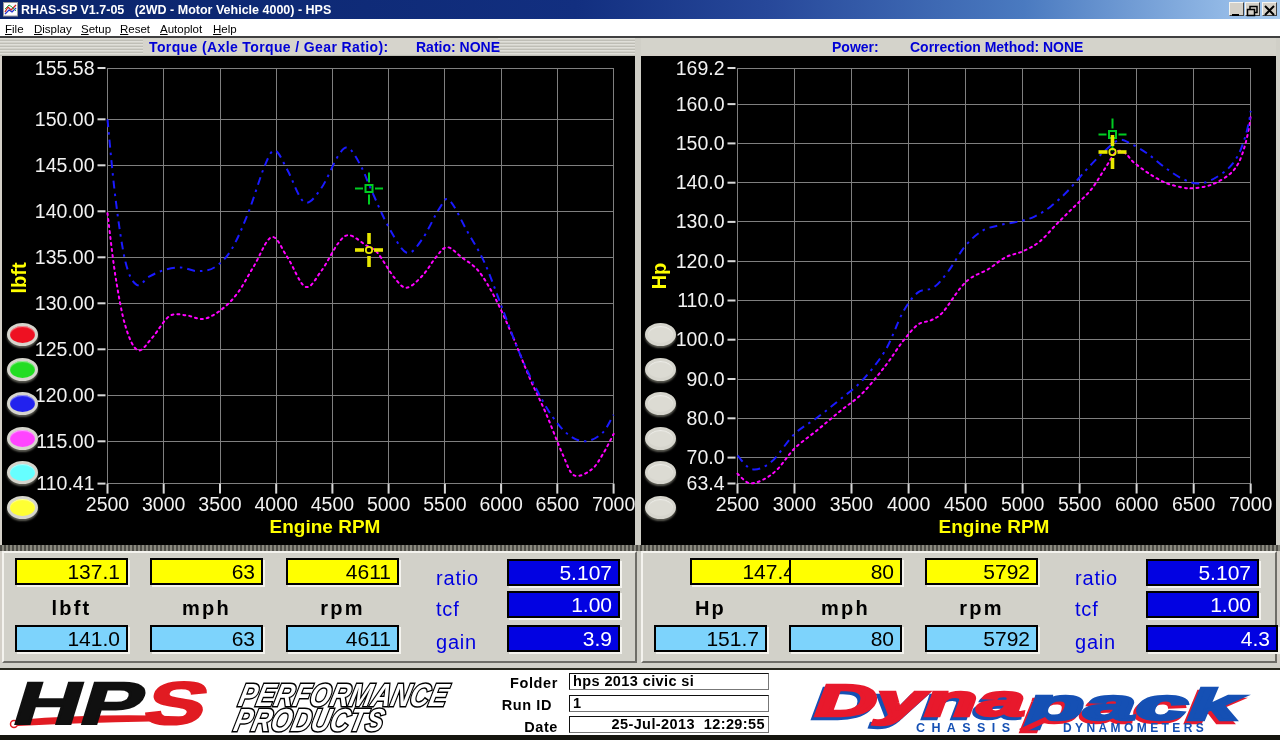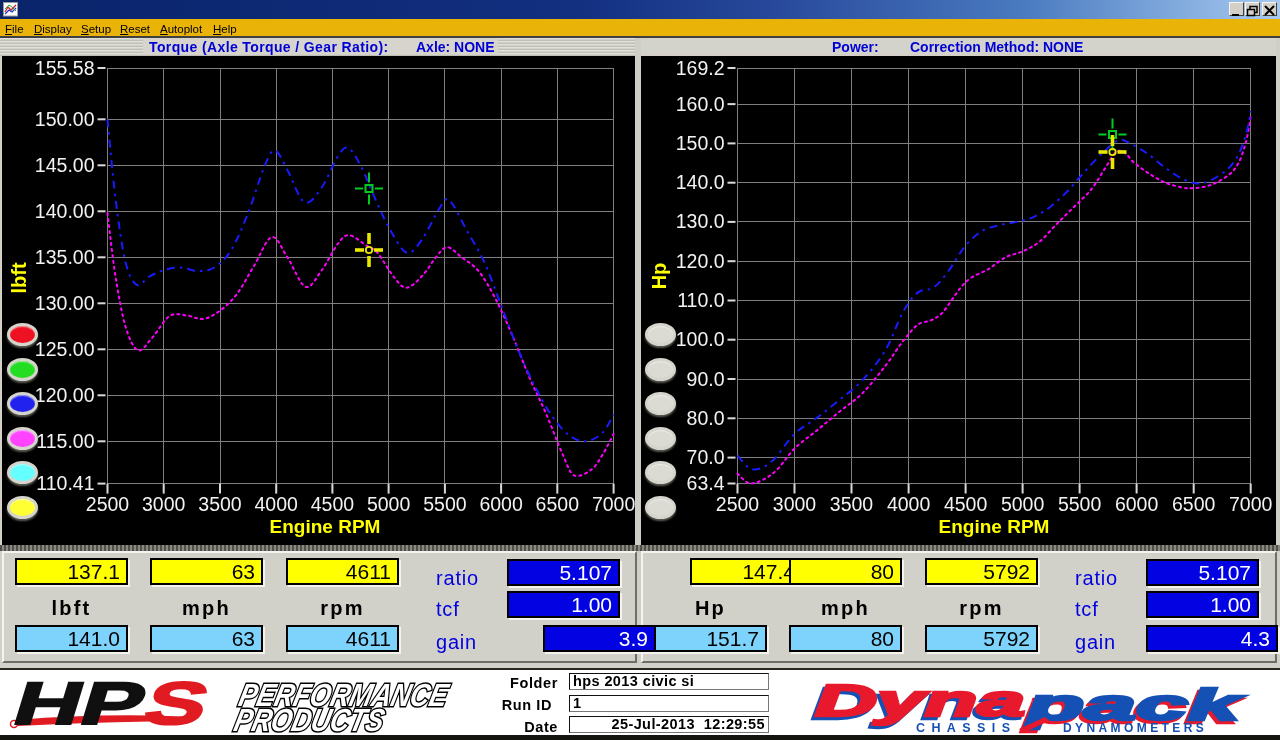--- a/index.html
+++ b/index.html
@@ -2,21 +2,21 @@
 <html><head><meta charset="utf-8">
 <style>
 html,body{margin:0;padding:0;}
 body{width:1280px;height:740px;overflow:hidden;font-family:"Liberation Sans",sans-serif;background:#d4d0c8;}
 .abs{position:absolute;}
 #win{position:relative;width:1280px;height:740px;background:#d4d0c8;}
 #win div,#win svg{transform:translateZ(0);}
 #titlebar{left:0;top:0;width:1280px;height:19px;background:linear-gradient(90deg,#0a246a 0%,#122f80 45%,#27489a 60%,#4a7ac0 80%,#a6caf0 100%);}
 #title-text{left:21px;top:3px;color:#fff;font-size:12.5px;font-weight:bold;white-space:pre;}
 .tbtn{top:2px;width:15px;height:14px;background:#d4d0c8;border:1px solid;border-color:#f5f4f0 #404040 #404040 #f5f4f0;box-sizing:border-box;}
-#menubar{left:0;top:19px;width:1280px;height:17px;background:#eab308;font-size:11.5px;color:#000;}
+#menubar{left:0;top:19px;width:1280px;height:17px;background:#ffffff;font-size:11.5px;color:#000;}
 #menubar span{position:absolute;top:4px;}
 #menuline{left:0;top:36px;width:1280px;height:2px;background:#404040;}
 .strip{top:38px;height:18px;background:repeating-linear-gradient(180deg,#e0dfd9 0 1px,#d2d1c9 1px 2px,#bfbeb6 2px 3px);}
 .striplabel{top:38px;height:16px;background:#d6d4cc;color:#0000d6;font-weight:bold;font-size:14px;line-height:18px;white-space:pre;}
 .chart{top:56px;height:489px;background:#000;}
 .dpanel{top:551px;height:112px;background:#d2d1c9;border:2px solid;border-color:#f4f3ee #6e6d67 #6e6d67 #f4f3ee;box-sizing:border-box;}
 .vbox{height:27px;box-sizing:border-box;border:2px solid #000;box-shadow:2px 2px 0 #f4f3ee;font-size:21px;text-align:right;padding-right:6px;line-height:23px;}
 .ylw{background:#ffff00;color:#000;}
 .grn{background:#7dd3fc;color:#000;}
 .blu{background:#0202e2;color:#fff;}
@@ -31,20 +31,21 @@
 </style></head>
 <body>
 <div id="win">
 <div id="titlebar" class="abs"></div>
 <svg class="abs" style="left:3px;top:2px" width="16" height="15" viewBox="0 0 16 15">
       <rect x="0.5" y="0.5" width="14" height="13.5" fill="#fdfdfd" stroke="#9a9a9a"></rect>
       <polyline points="2,10 5,5 8,8 13,3" stroke="#cc2222" stroke-width="1.3" fill="none"></polyline>
       <polyline points="2,12 6,8 9,10 13,6" stroke="#2233cc" stroke-width="1.3" fill="none"></polyline>
       <polyline points="2,7 6,3 9,5 13,9" stroke="#22aa44" stroke-width="1" fill="none"></polyline>
     </svg>
+<div id="title-text" class="abs">RHAS-SP V1.7-05   (2WD - Motor Vehicle 4000) - HPS</div>
 <div class="tbtn abs" style="left:1229px;"><svg width="13" height="12" viewBox="0 0 13 12">
         <rect x="2" y="9" width="7" height="2" fill="#000"></rect>
       </svg></div>
 <div class="tbtn abs" style="left:1245px;"><svg width="13" height="12" viewBox="0 0 13 12">
         <rect x="4" y="1.5" width="7" height="6" fill="none" stroke="#000" stroke-width="1.5"></rect>
         <rect x="1.5" y="4.5" width="7" height="6" fill="#d4d0c8" stroke="#000" stroke-width="1.5"></rect>
       </svg></div>
 <div class="tbtn abs" style="left:1262px;"><svg width="13" height="12" viewBox="0 0 13 12">
         <path d="M2,1 L11,10 M11,1 L2,10" stroke="#000" stroke-width="2"></path>
       </svg></div>
@@ -53,21 +54,21 @@
       <span style="left:34px"><u>D</u>isplay</span>
       <span style="left:81px"><u>S</u>etup</span>
       <span style="left:120px"><u>R</u>eset</span>
       <span style="left:160px"><u>A</u>utoplot</span>
       <span style="left:213px"><u>H</u>elp</span>
     </div>
 <div id="menuline" class="abs"></div>
 <div class="strip abs" style="left:0;width:635px;"></div>
 <div class="striplabel abs" style="left:143px;width:355px;"></div>
 <div class="striplabel abs" style="left:149px;background:none;letter-spacing:0.38px;">Torque (Axle Torque / Gear Ratio):</div>
-<div class="striplabel abs" style="left:416px;background:none;">Axle: NONE</div>
+<div class="striplabel abs" style="left:416px;background:none;">Ratio: NONE</div>
 <div class="abs" style="left:635px;top:38px;width:6px;height:18px;background:#d0cfc7;"></div>
 <div class="striplabel abs" style="left:641px;width:635px;background:#d4d3cb;"></div>
 <div class="striplabel abs" style="left:832px;background:none;">Power:</div>
 <div class="striplabel abs" style="left:910px;background:none;">Correction Method: NONE</div>
 <div class="abs" style="left:1276px;top:38px;width:4px;height:18px;background:#d0cfc7;"></div>
 <div class="chart abs" style="left:2px;width:633px;"></div>
 <div class="abs" style="left:635px;top:56px;width:6px;height:489px;background:#cfcec6;"></div>
 <div class="chart abs" style="left:641px;width:635px;"></div>
 <div class="abs" style="left:1276px;top:56px;width:4px;height:489px;background:#cfcec6;"></div>
 <svg class="abs" style="left:2px;top:56px" width="633" height="489" viewBox="0 0 633 489">
@@ -259,21 +260,21 @@
 <div class="dlabel abs" style="left:150px;top:597px;width:113px;">mph</div>
 <div class="dlabel abs" style="left:286px;top:597px;width:113px;">rpm</div>
 <div class="vbox grn abs" style="left:15px;top:625px;width:113px;">141.0</div>
 <div class="vbox grn abs" style="left:150px;top:625px;width:113px;">63</div>
 <div class="vbox grn abs" style="left:286px;top:625px;width:113px;">4611</div>
 <div class="rlabel abs" style="left:436px;top:567px;">ratio</div>
 <div class="rlabel abs" style="left:436px;top:598px;">tcf</div>
 <div class="rlabel abs" style="left:436px;top:631px;">gain</div>
 <div class="vbox blu abs" style="left:507px;top:559px;width:113px;">5.107</div>
 <div class="vbox blu abs" style="left:507px;top:591px;width:113px;">1.00</div>
-<div class="vbox blu abs" style="left:507px;top:625px;width:113px;margin-left:36px;">3.9</div>
+<div class="vbox blu abs" style="left:507px;top:625px;width:113px;">3.9</div>
 <div class="vbox ylw abs" style="left:654px;top:558px;width:113px;margin-left:36px;">147.4</div>
 <div class="vbox ylw abs" style="left:789px;top:558px;width:113px;">80</div>
 <div class="vbox ylw abs" style="left:925px;top:558px;width:113px;">5792</div>
 <div class="dlabel abs" style="left:654px;top:597px;width:113px;">Hp</div>
 <div class="dlabel abs" style="left:789px;top:597px;width:113px;">mph</div>
 <div class="dlabel abs" style="left:925px;top:597px;width:113px;">rpm</div>
 <div class="vbox grn abs" style="left:654px;top:625px;width:113px;">151.7</div>
 <div class="vbox grn abs" style="left:789px;top:625px;width:113px;">80</div>
 <div class="vbox grn abs" style="left:925px;top:625px;width:113px;">5792</div>
 <div class="rlabel abs" style="left:1075px;top:567px;">ratio</div>

